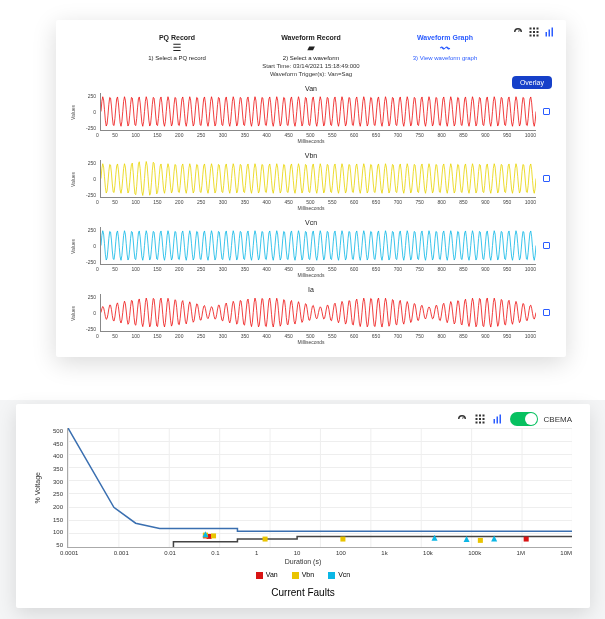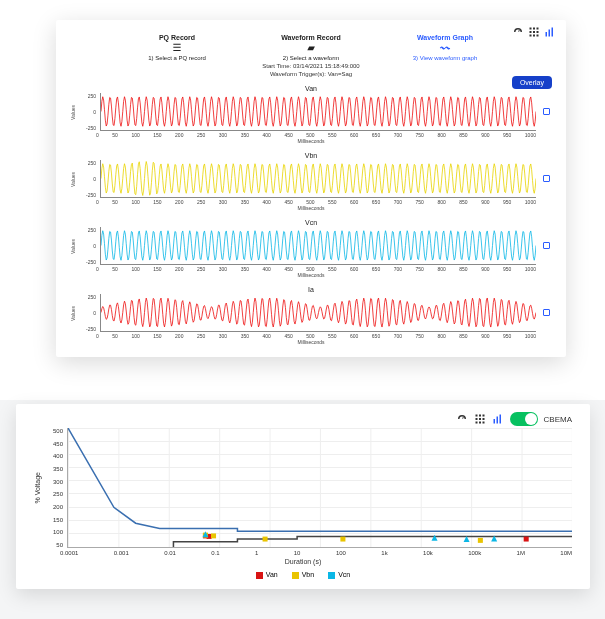--- a/index.html
+++ b/index.html
@@ -428,13 +428,14 @@
       <span>10M</span>
     </div>
   <div class="cbema-xlabel">Duration (s)</div>
 
   <div class="legend">
     <span><span class="sw" style="background:#d81313"></span><span>Van</span></span>
     <span><span class="sw" style="background:#e9c400"></span><span>Vbn</span></span>
     <span><span class="sw" style="background:#0bb7e6"></span><span>Vcn</span></span>
   </div>
 
+  <div class="section-2-title">Current Faults</div>
 </div>
 
 </body></html>

